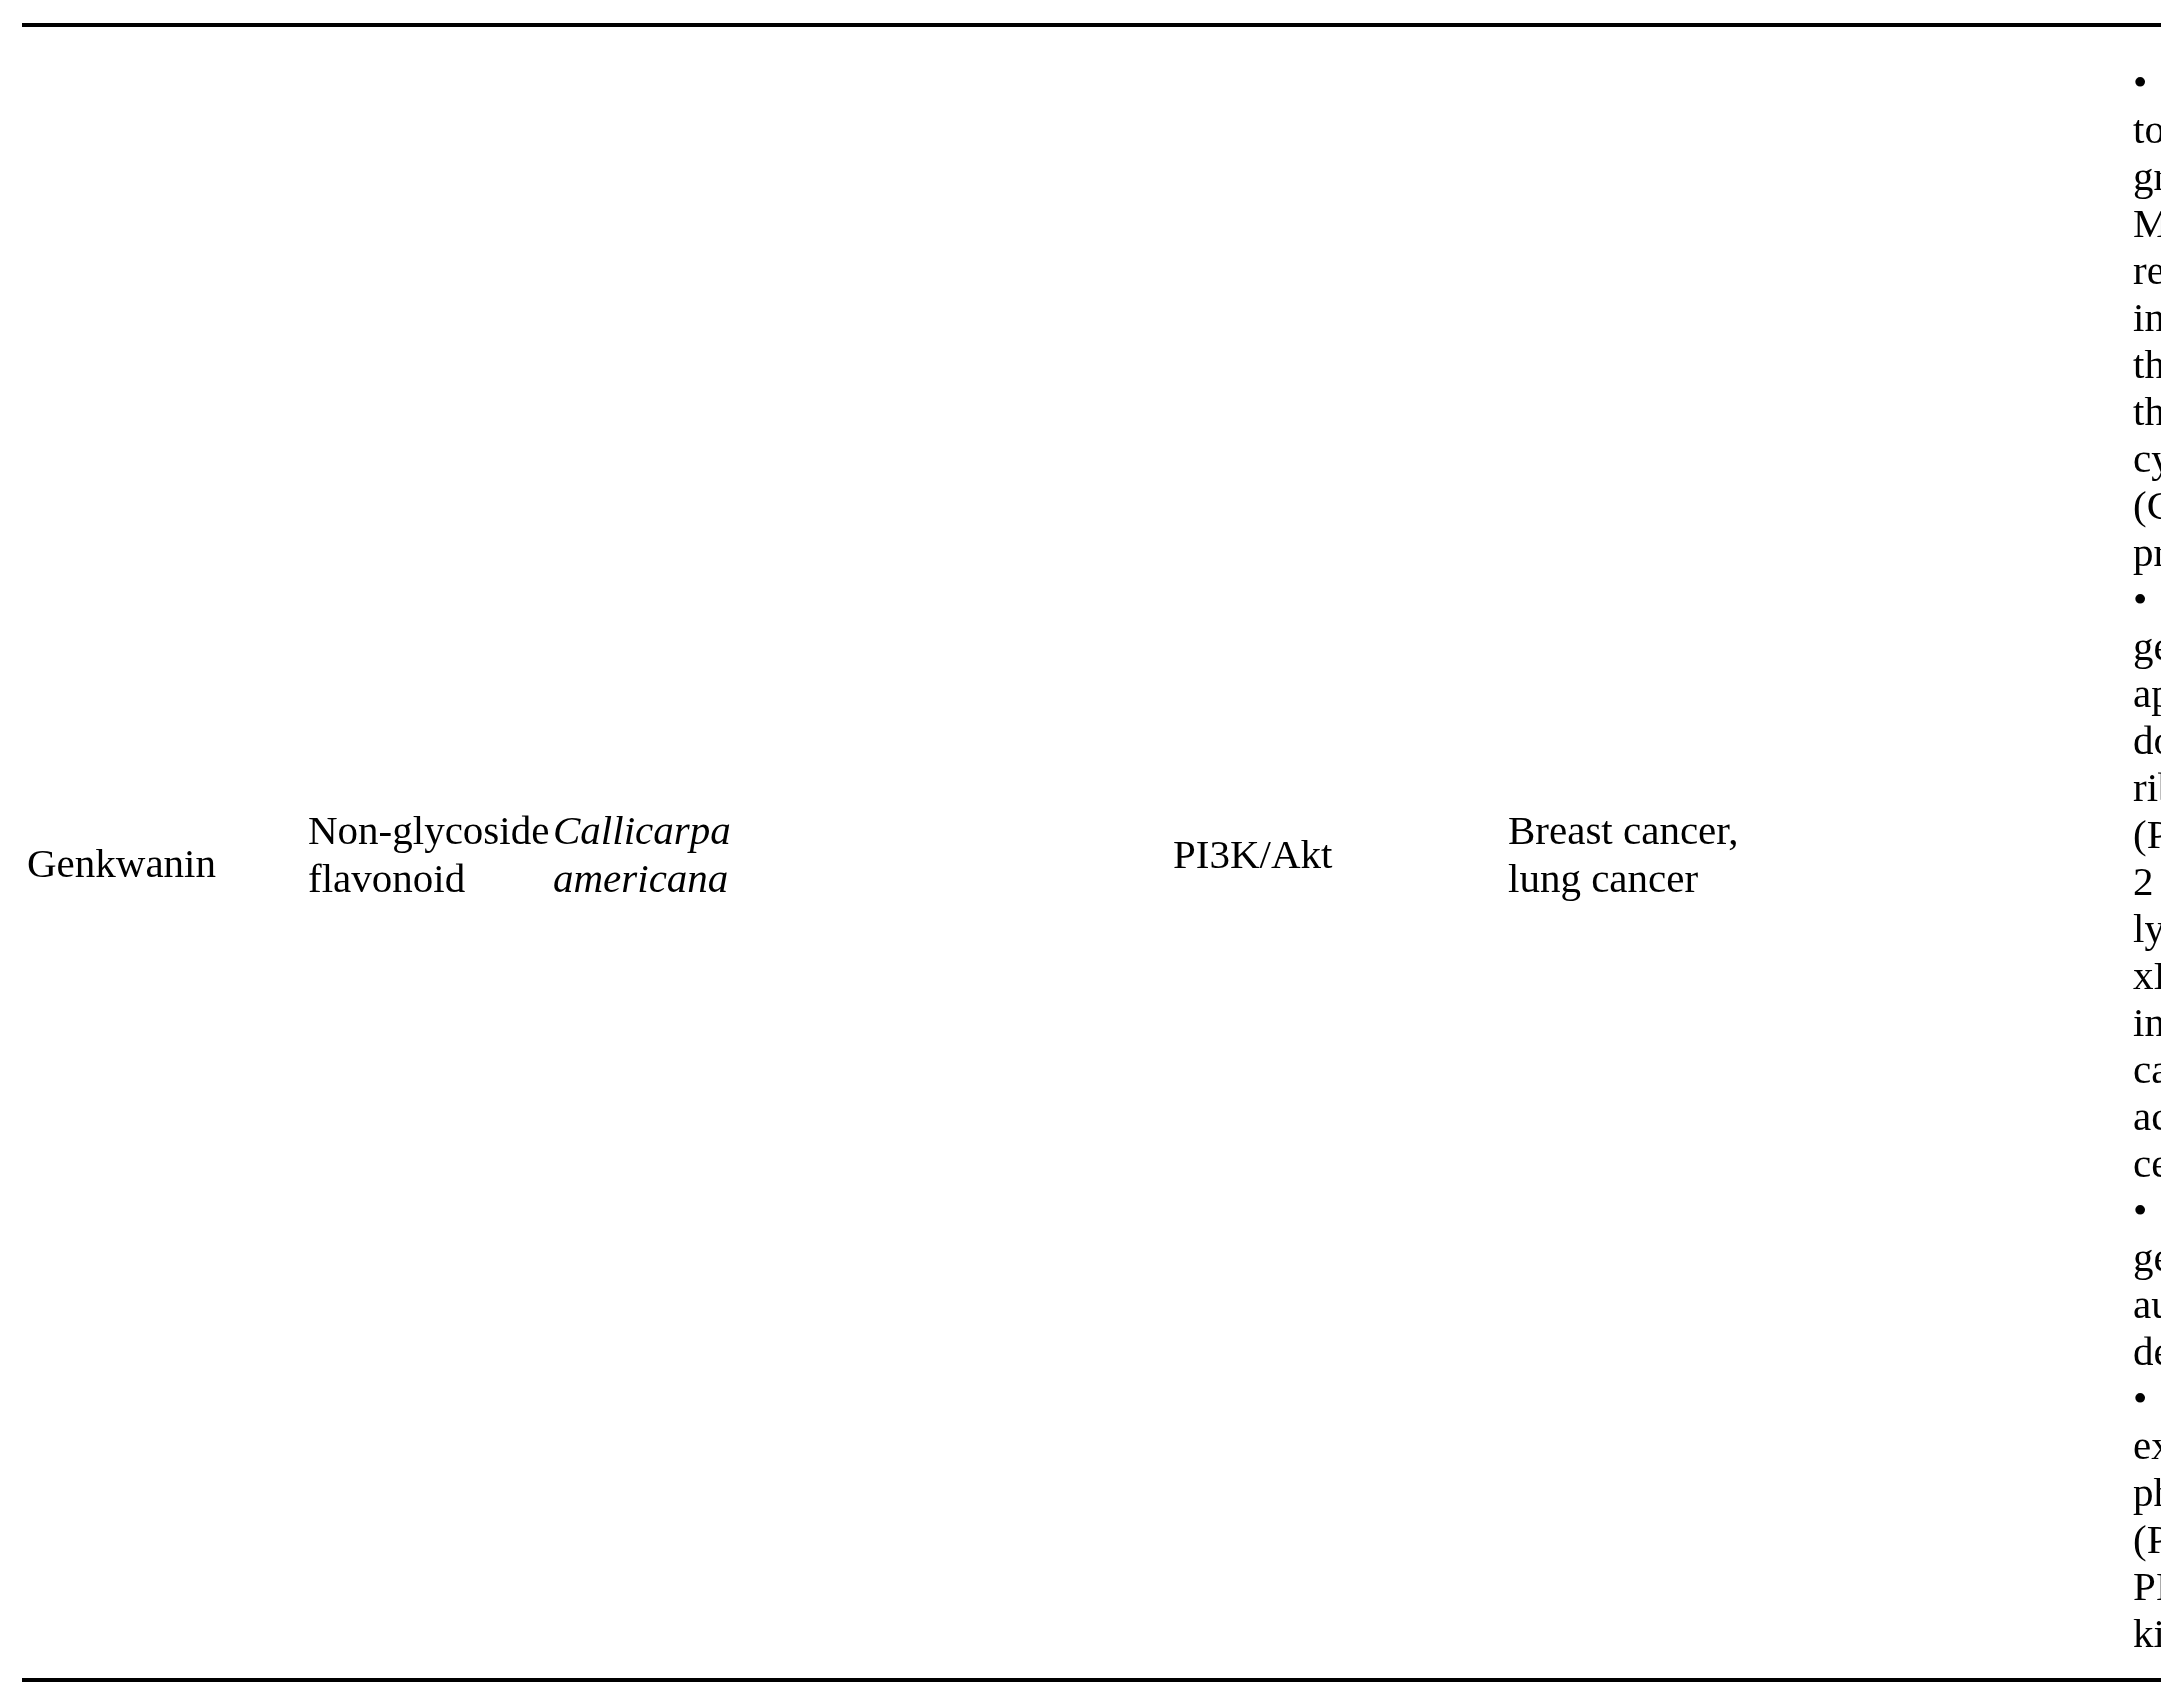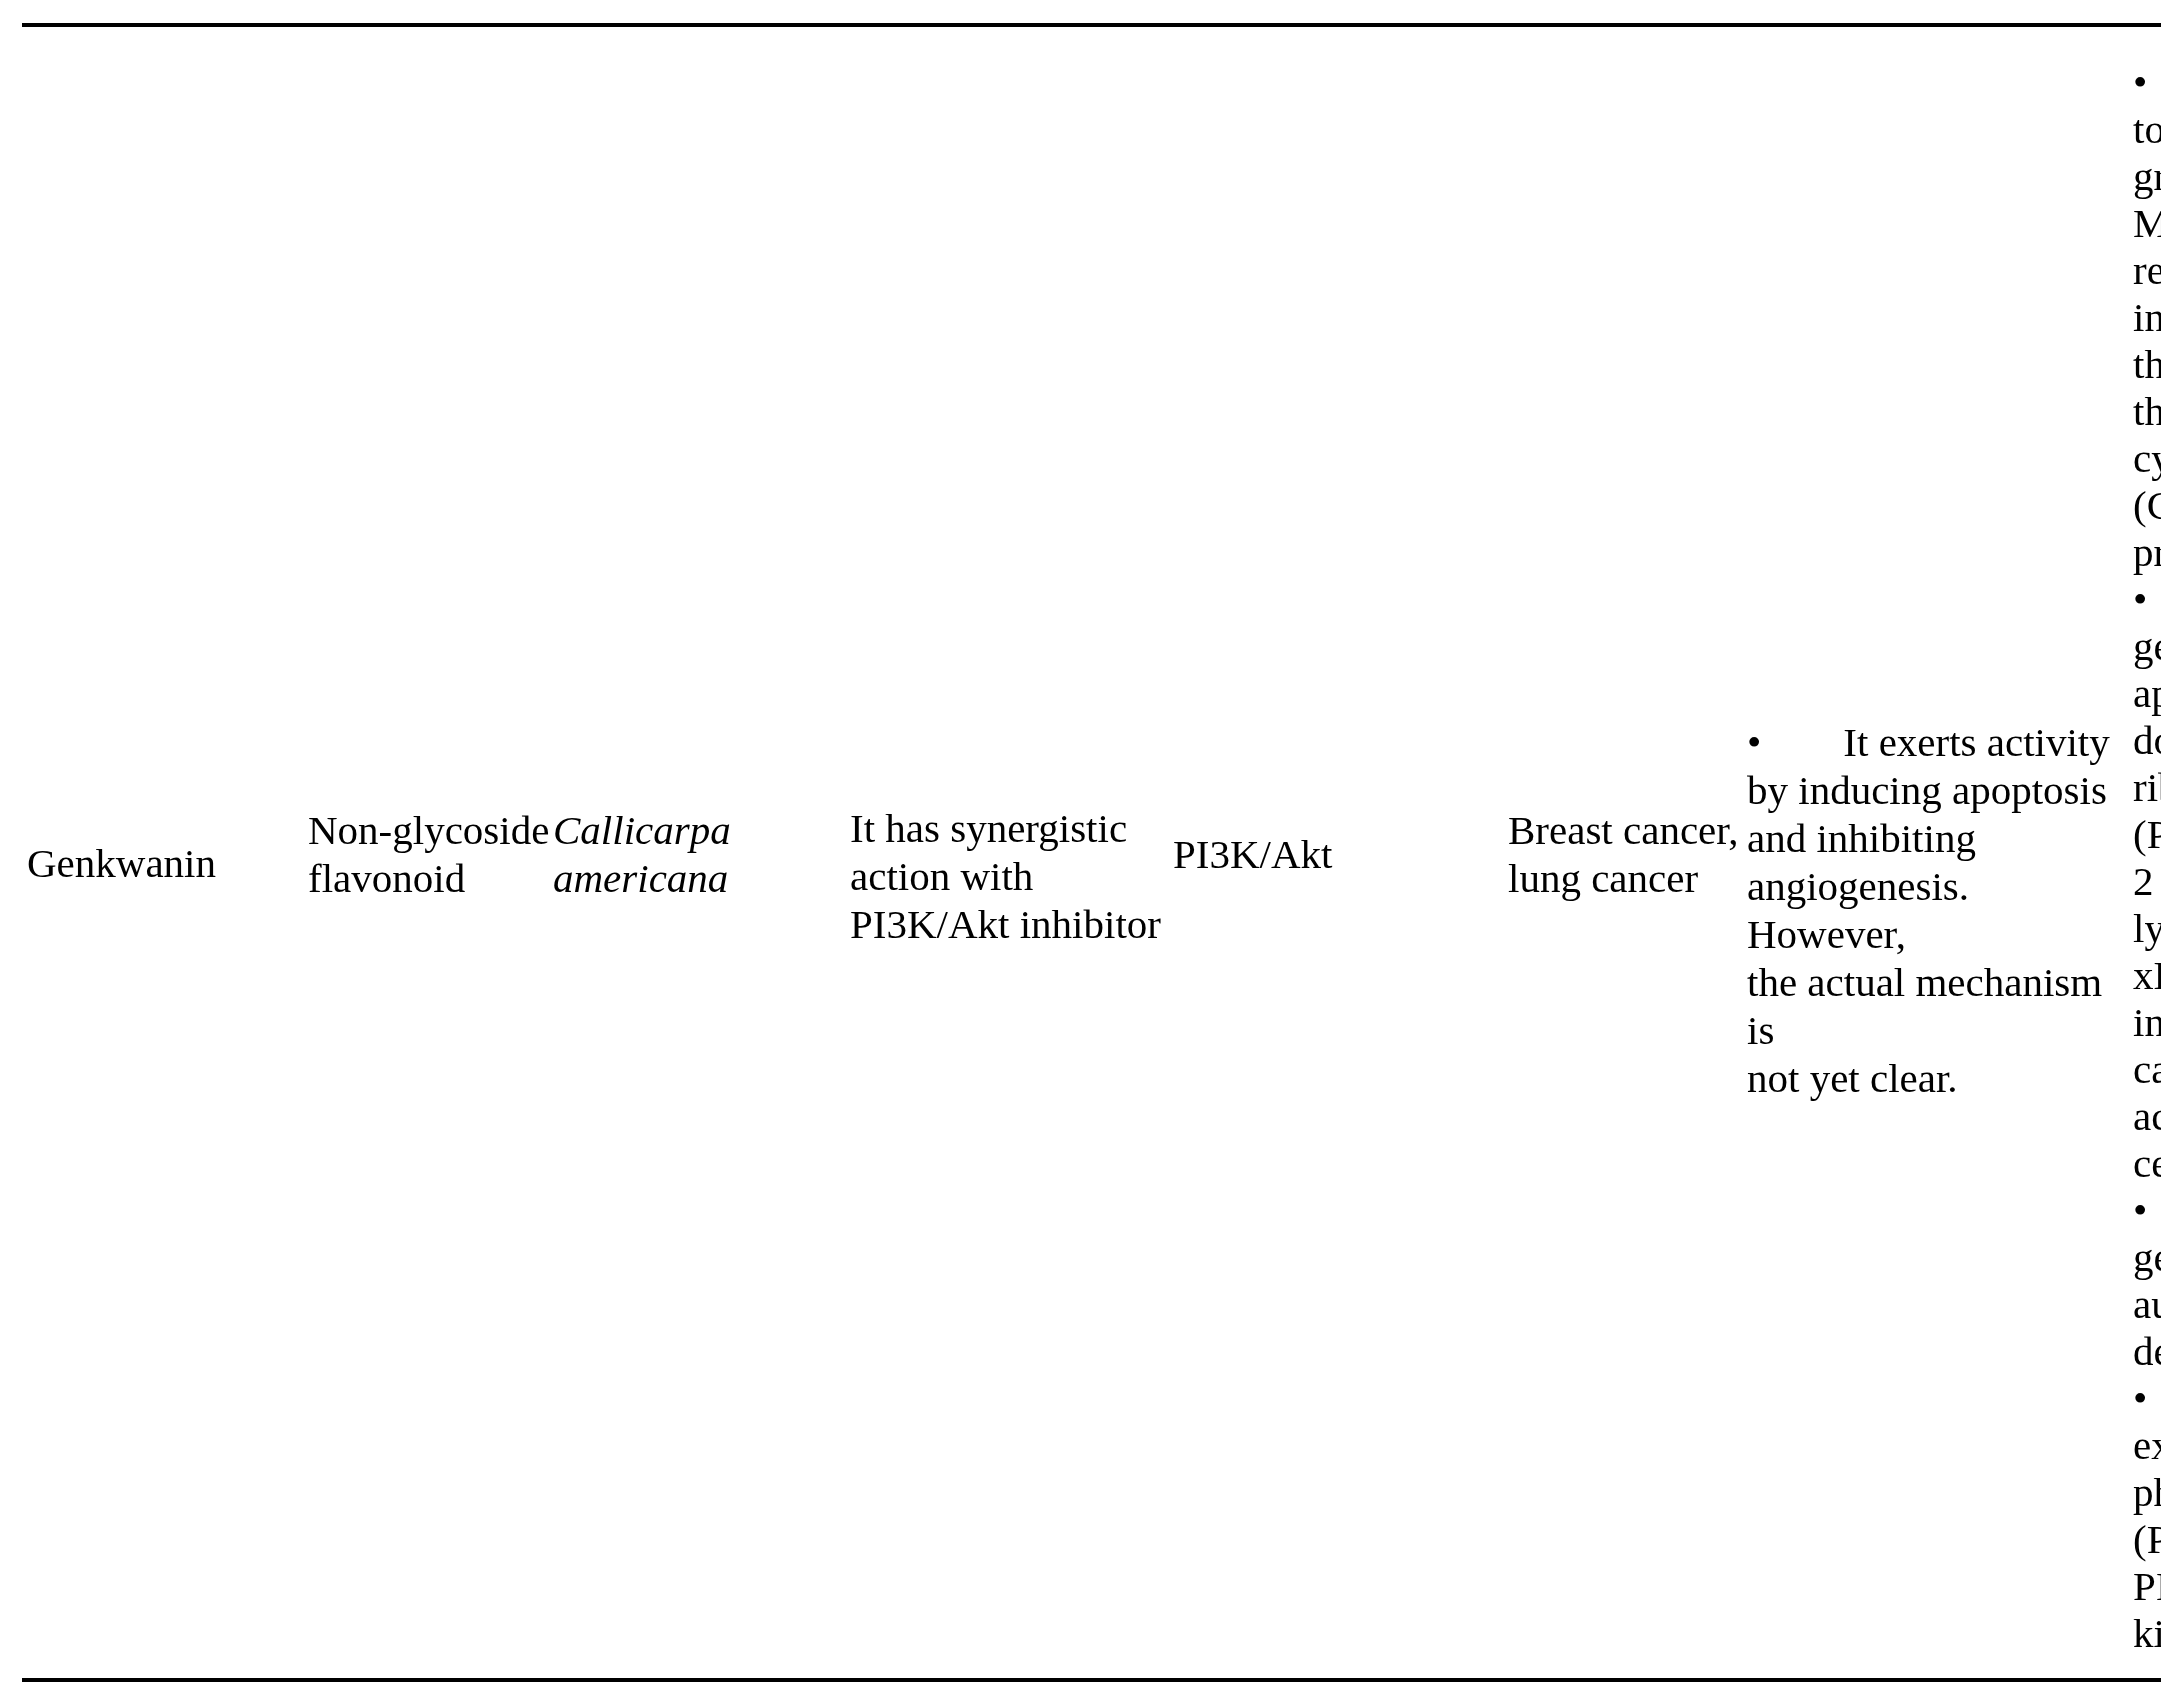--- a/index.html
+++ b/index.html
@@ -53,35 +53,26 @@
   <div class="rule top"></div>
 
   <div class="cell lh-body c-name">Genkwanin</div>
 
   <div class="cell lh-body c-class">Non-glycoside
 flavonoid</div>
 
   <div class="cell lh-body c-source">Callicarpa
 americana</div>
 
-  <div class="cell lh-body c-synergy">It has synergistic
-action with
-PI3K/Akt inhibitor</div>
 
   <div class="cell lh-body c-target">PI3K/Akt</div>
 
   <div class="cell lh-body c-cancer">Breast cancer,
 lung cancer</div>
 
-  <div class="cell lh-body c-activity">•        It exerts activity
-by inducing apoptosis
-and inhibiting
-angiogenesis. However,
-the actual mechanism is
-not yet clear.</div>
 
   <div class="cell lh-dense c-mech">•        Genkwanin was found
 to significantly inhibit cell
 growth and proliferation.
 Mechanistic investigations
 revealed that genkwanin
 induced cell cycle arrest at
 the G2/M phase by reducing
 the expression levels of
 cyclin-dependent kinase 2

